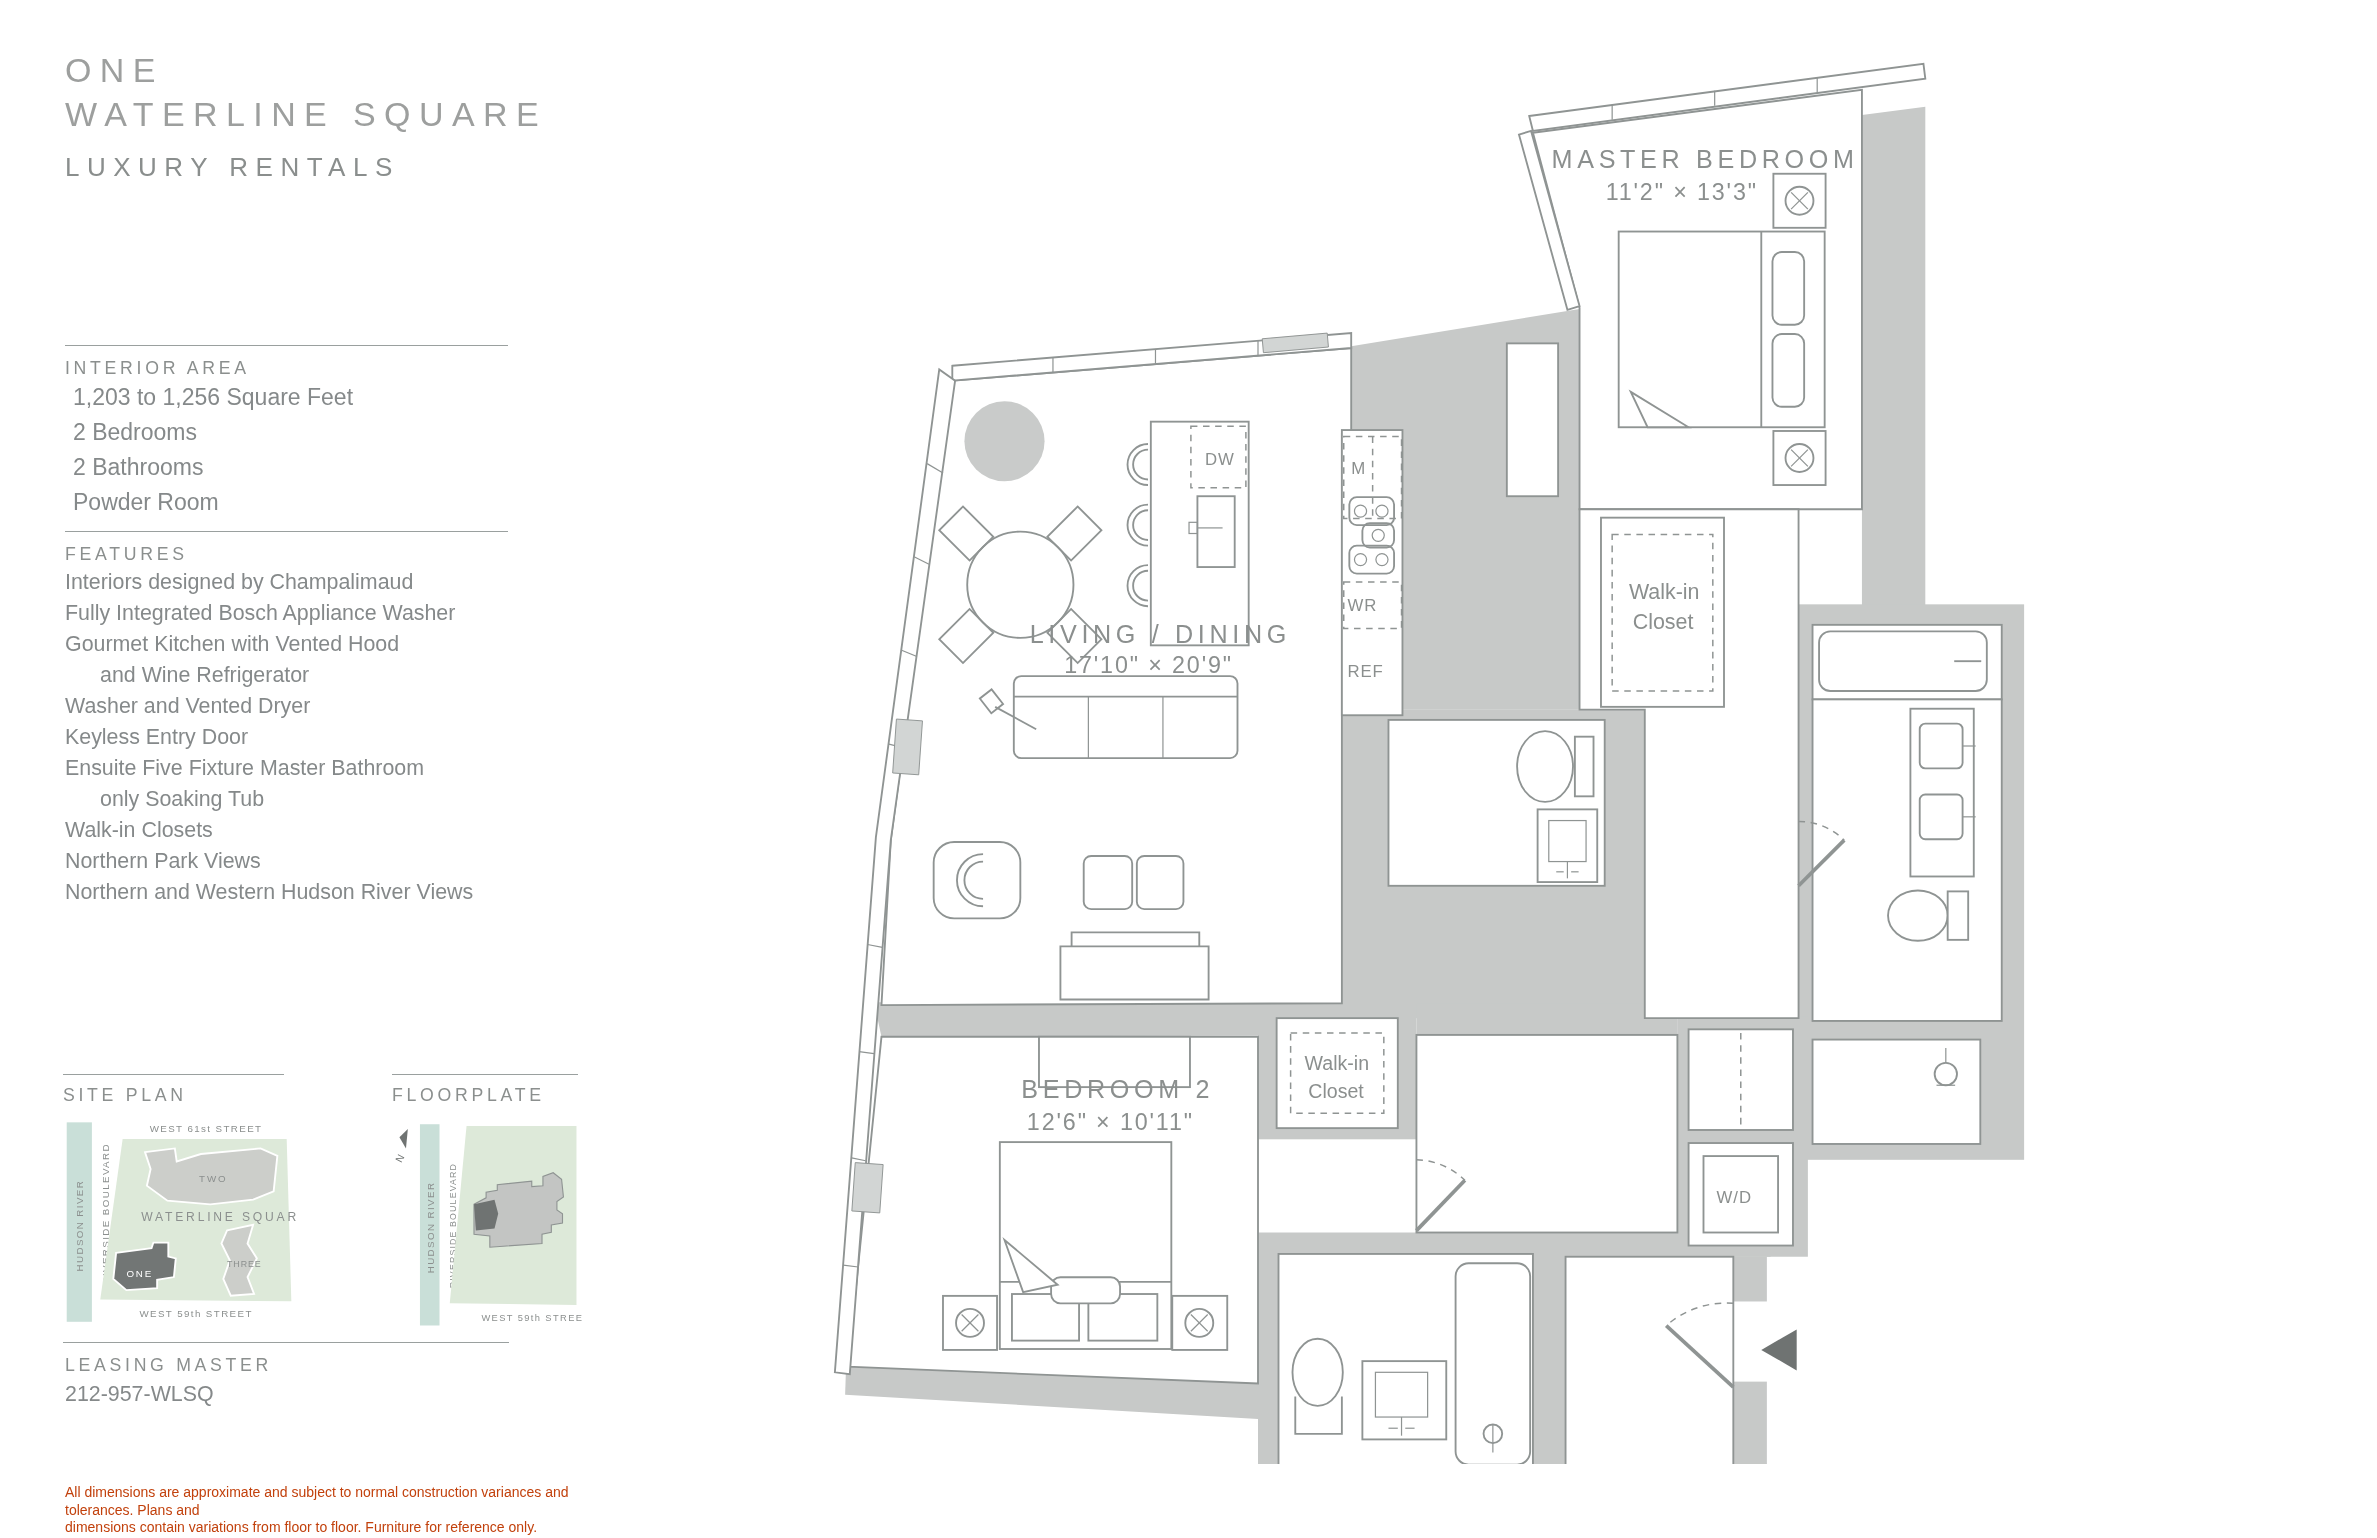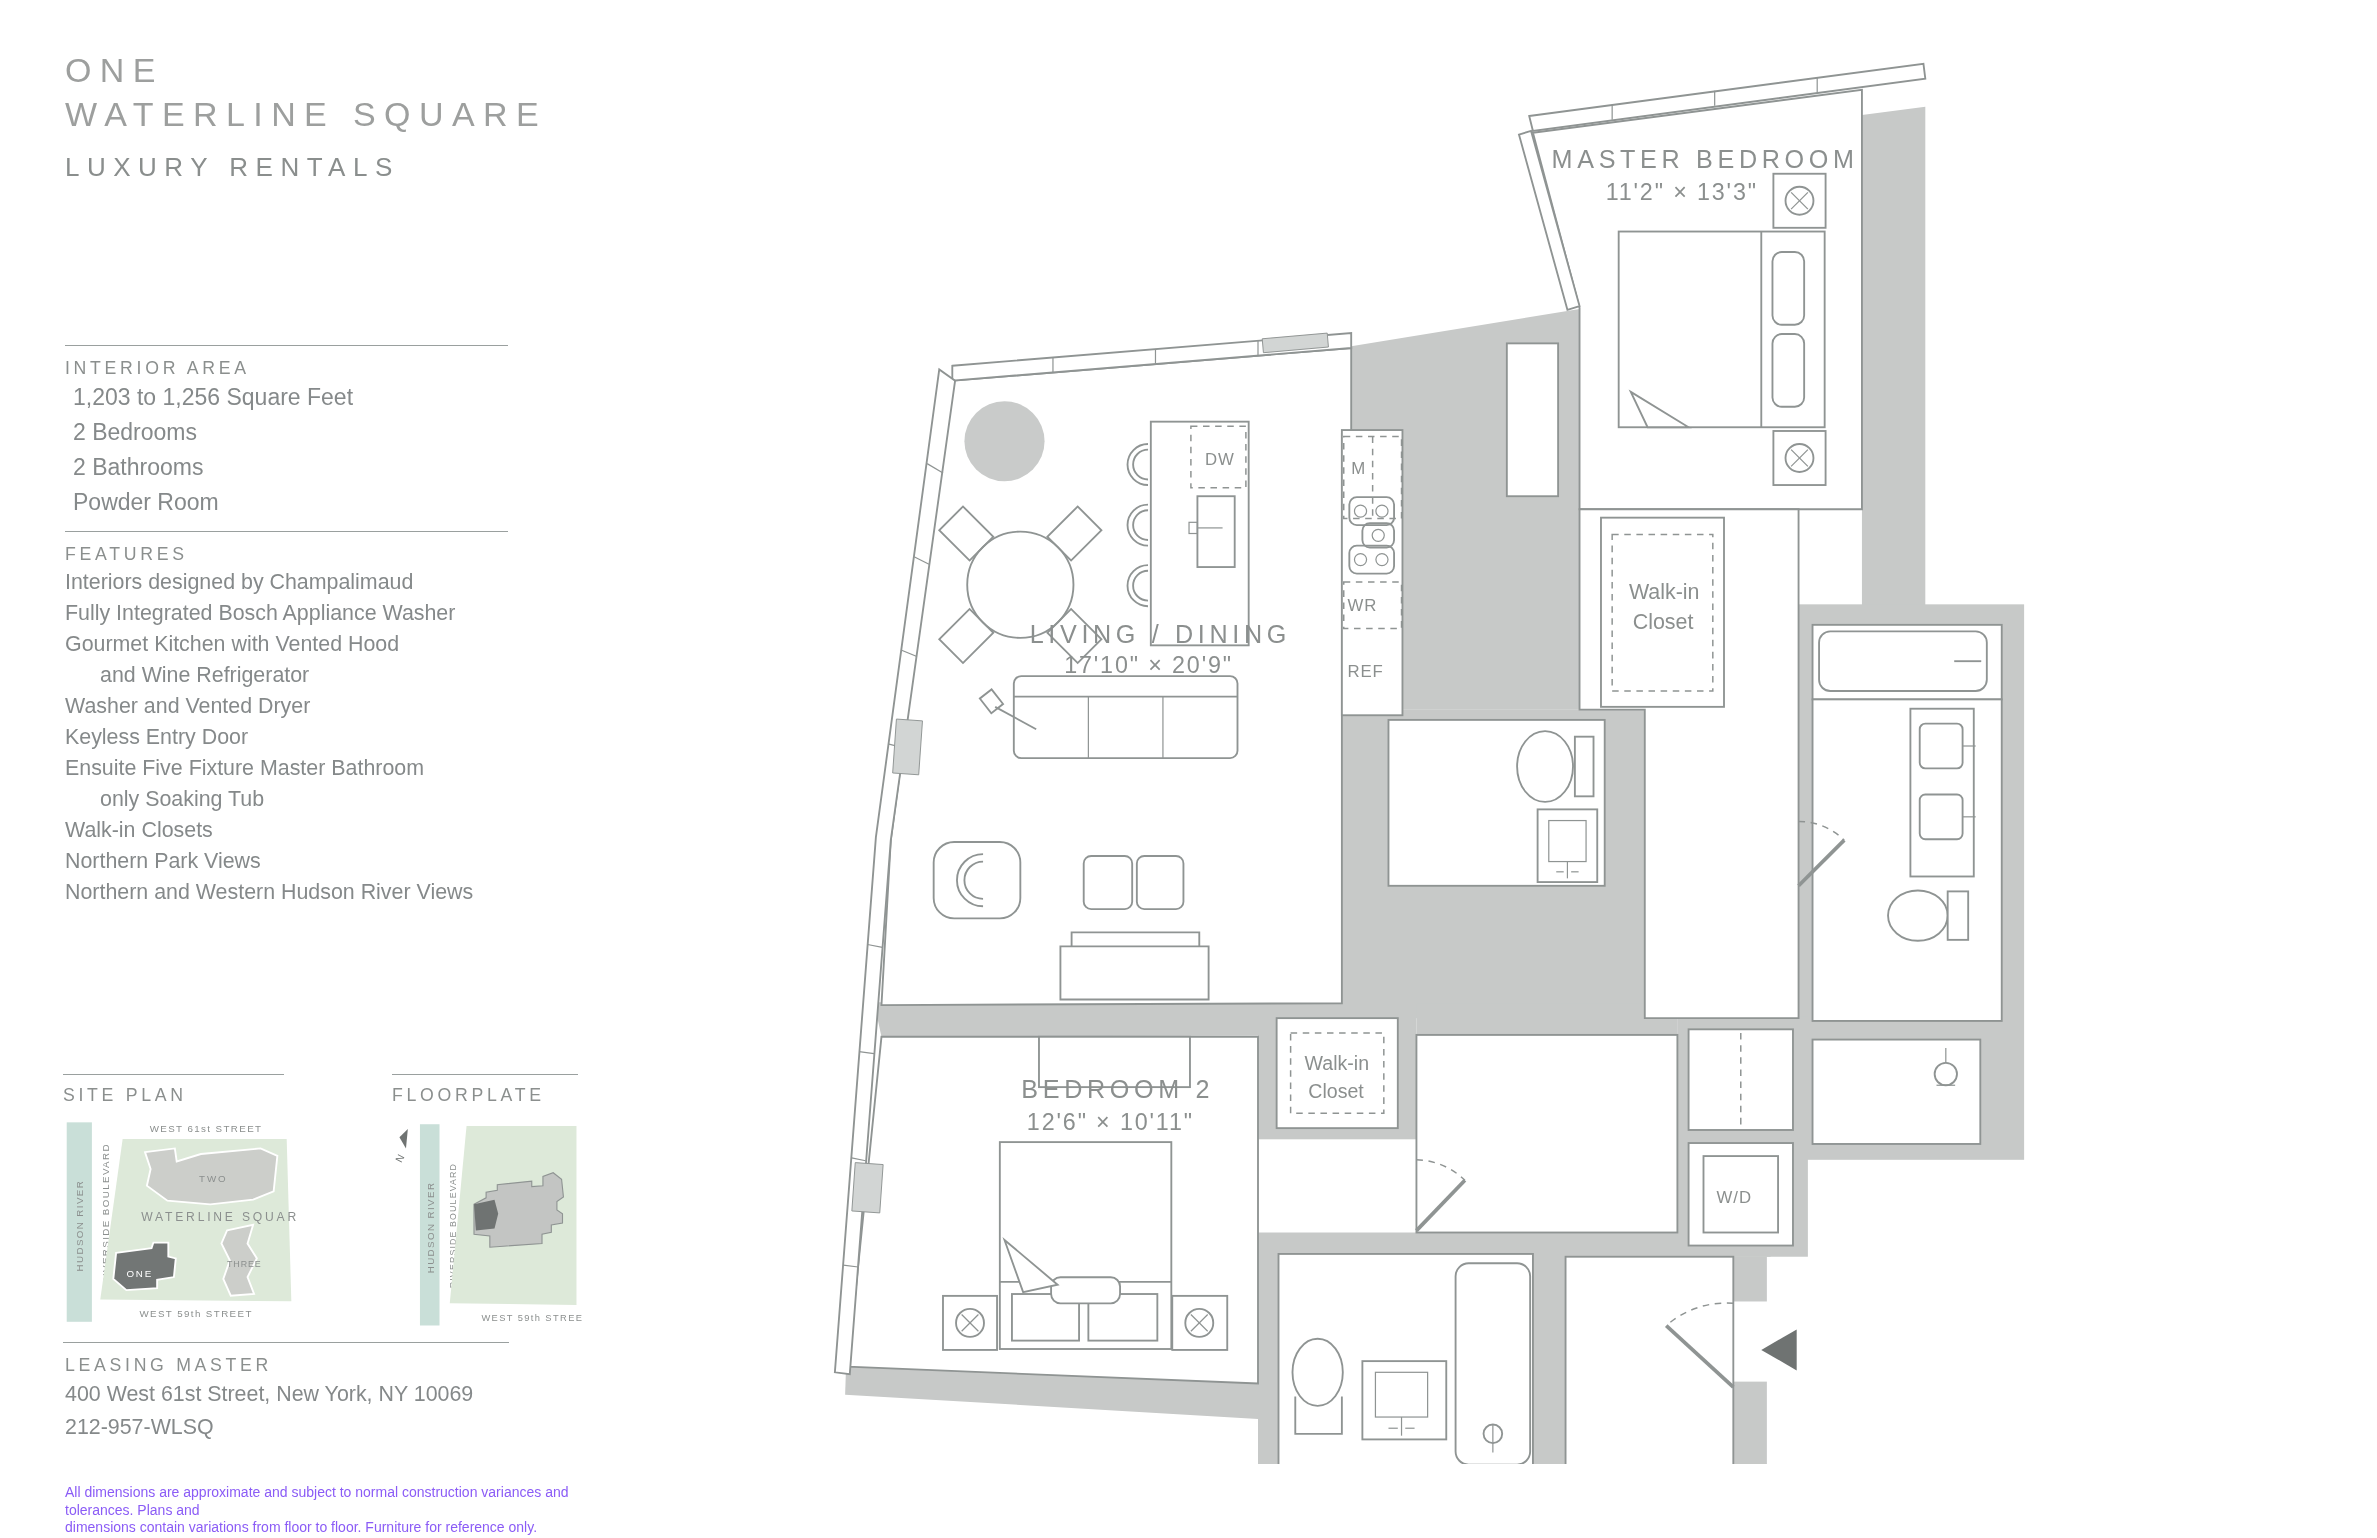--- a/index.html
+++ b/index.html
@@ -11,21 +11,21 @@
   #logo{position:absolute;left:34px;top:-11.2px;font-family:"DejaVu Serif",serif;
         font-style:italic;font-size:62px;color:#1c1c1a;background:#fff;padding:3.7px 13px 9.3px 13px;}
   #tagline{font-size:26px;letter-spacing:7.5px;color:#8a8e8d;}
   .unitline{font-size:29px;letter-spacing:2.8px;color:#6d7271;line-height:39px;}
   .rule{position:absolute;height:0.9px;background:#9aa09f;}
   .secthead{font-size:17.7px;letter-spacing:3.7px;color:#8b8f8e;}
   .infoline{font-size:23px;line-height:35px;color:#85898a;}
   .feat{font-size:21.4px;line-height:31px;color:#85898a;}
   .feat.indent{padding-left:35px;}
   .leaseline{font-size:21.4px;line-height:33px;color:#85898a;}
-  .fine{font-size:14px;line-height:17.7px;color:#8b5cf6;}
+  .fine{font-size:14px;line-height:17.7px;color:#c2410c;}
   
   svg text{font-family:"Liberation Sans",sans-serif;}
   .w{fill:#c7c9c8;stroke:none;}
   .rm{fill:#ffffff;stroke:#8f9493;stroke-width:2;}
   .ln{fill:none;stroke:#8f9493;stroke-width:2;}
   .lnth{fill:none;stroke:#8f9493;stroke-width:1.3;}
   .dash{fill:none;stroke:#8f9493;stroke-width:1.6;stroke-dasharray:7 6;}
   .fw{fill:#ffffff;stroke:#8f9493;stroke-width:2;}
   .mull{fill:#d2d5d4;stroke:#8f9493;stroke-width:1;}
   .roomlbl{font-size:27px;letter-spacing:5px;fill:#8b8f8e;}
@@ -100,21 +100,20 @@
     <text transform="translate(69,190) rotate(-90)" style="font-size:9.5px;letter-spacing:1.2px;" fill="#8b8f8e">RIVERSIDE BOULEVARD</text>
     <polygon points="80,16 198,16 198,208 62,206" fill="#dde9d9"></polygon>
     <polygon points="88,100 101,93 101,87 113,85 113,79 150,75 150,81 162,80 162,70 173,66 182,73 184,92 177,97 177,106 183,110 183,120 171,122 171,130 161,132 161,142 105,146 105,134 88,132" fill="#c3c5c3" stroke="#8f9493" stroke-width="1.2"></polygon>
     <polygon points="88,100 110,95 114,110 110,126 90,128" fill="#6f7372"></polygon>
     <text x="96" y="225" style="font-size:10px;letter-spacing:1.5px;" fill="#8b8f8e">WEST 59th STREET</text>
   </svg>
 
   <div class="rule" style="left:63px;top:1342px;width:446px;"></div>
   <div class="abs secthead" style="left:65px;top:1355px;">LEASING MASTER</div>
   <div class="abs" style="left:65px;top:1378px;">
-    <div class="leaseline">400 West 61st Street, New York, NY 10069</div>
     <div class="leaseline">212-957-WLSQ</div>
   </div>
   <div class="abs" style="left:65px;top:1484px;width:508px;">
     <div class="fine">All dimensions are approximate and subject to normal construction variances and tolerances. Plans and</div>
     <div class="fine">dimensions contain variations from floor to floor. Furniture for reference only. Equal Housing Opportunity</div>
   </div>
 
   <svg class="abs" style="left:792px;top:28px;" width="1398" height="1436" viewBox="0 0 1500 1540">
 
     <g>

